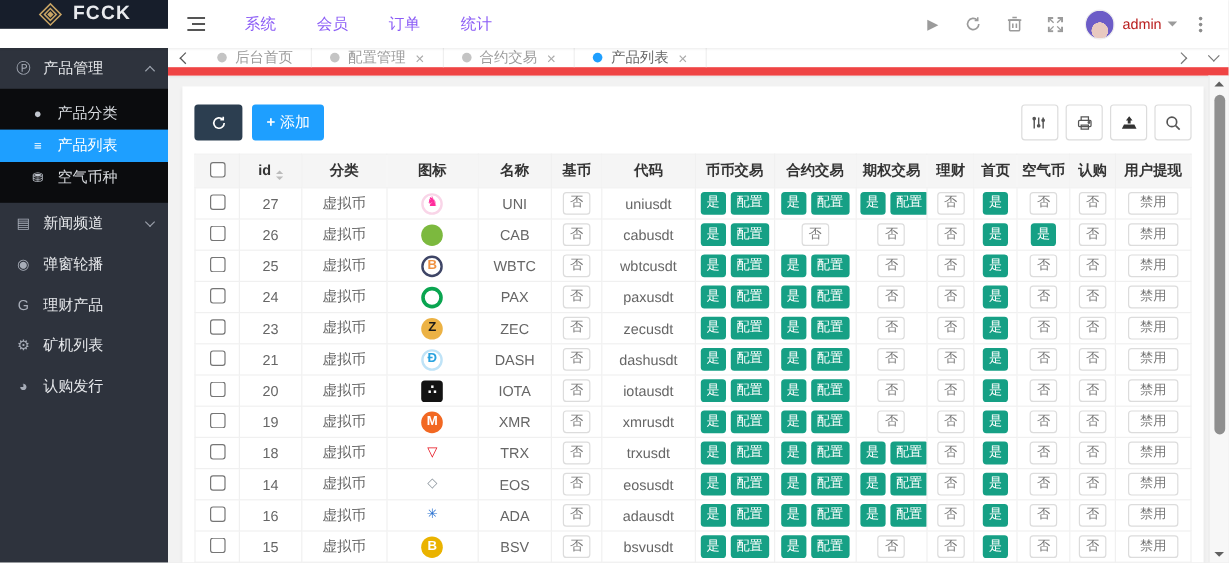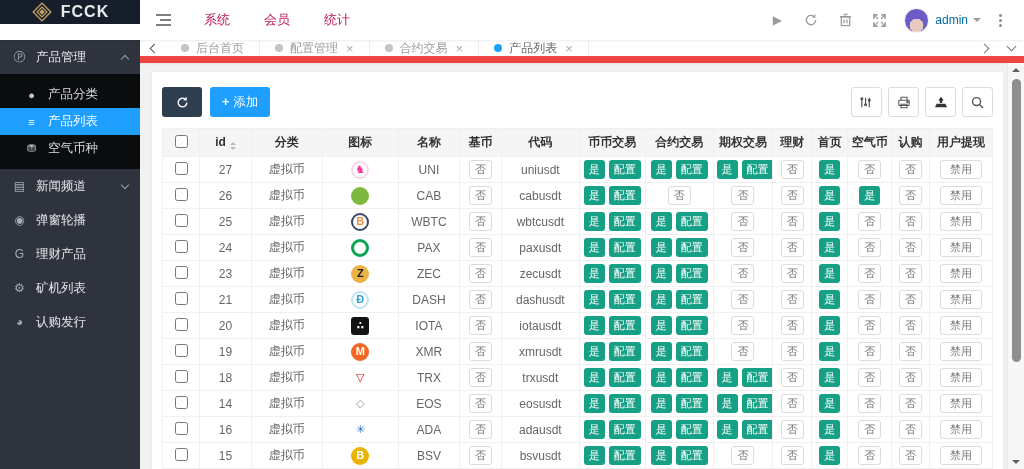--- a/index.html
+++ b/index.html
@@ -7,27 +7,27 @@
   .app{position:relative;width:1024px;height:469px;overflow:hidden;background:#F2F2F2;
        font-family:"Liberation Sans","DejaVu Sans",sans-serif;font-size:12px;color:#555;}
 
   
   .hdr{position:absolute;top:0;left:0;right:0;height:40px;background:#fff;z-index:6;
        box-shadow:0 1px 2px rgba(0,0,0,.08);display:flex;}
   .logo{width:140px;height:24px;background:#171E2B;display:flex;align-items:center;justify-content:center;gap:8px;cursor:pointer;}
   .logo-text{color:#E8EAEE;font-weight:bold;font-size:16px;letter-spacing:1px;}
   .nav{flex:1;display:flex;align-items:center;height:40px;}
   .burger{padding:0 16px;height:40px;display:flex;align-items:center;cursor:pointer;}
-  .nav-item{padding:0 17px;height:40px;line-height:40px;font-size:13px;color:#be185d;cursor:pointer;}
+  .nav-item{padding:0 17px;height:40px;line-height:40px;font-size:13px;color:#8b5cf6;cursor:pointer;}
   .nav-item.active{background:#F0F0F0;color:#333;}
   .hright{margin-left:auto;display:flex;align-items:center;padding-right:10px;}
   .hicon{color:#9B9B9B;width:34px;text-align:center;cursor:pointer;font-size:12px;display:flex;align-items:center;justify-content:center;height:40px;}
   .avatar{width:25px;height:25px;border-radius:50%;margin:0 6px 0 8px;position:relative;overflow:hidden;
           background:radial-gradient(circle at 50% 72%,#E8C9C0 0 34%,#6C5CC7 35%);border:1px solid #eee;cursor:pointer;}
-  .admin-name{font-size:12px;color:#0369a1;cursor:pointer;}
+  .admin-name{font-size:12px;color:#b91c1c;cursor:pointer;}
   .caret{width:0;height:0;border:4px solid transparent;border-top-color:#9B9B9B;margin:4px 6px 0 5px;display:inline-block;}
   .kebab{display:flex;flex-direction:column;gap:2px;padding:0 12px;cursor:pointer;}
   .kebab i{width:3px;height:3px;border-radius:50%;background:#8C8C8C;}
 
   
   .tabbar{position:absolute;top:40px;left:140px;right:0;height:23px;background:#fff;z-index:5;
           border-bottom:7px solid #ef4444;box-shadow:0 1px 2px rgba(0,0,0,.05);display:flex;align-items:stretch;}
   .tab-scroll{width:26px;display:flex;align-items:center;justify-content:center;cursor:pointer;}
   .chev{width:7px;height:7px;border:solid #555;border-width:0 0 1.6px 1.6px;display:inline-block;}
   .chev.left{transform:rotate(45deg);margin-left:2px;}
@@ -109,20 +109,21 @@
     </div>
     <div class="nav">
       <span class="burger">
         <svg width="15" height="12" viewBox="0 0 15 12" stroke="#555" stroke-width="1.6">
             <path d="M0 1h15M4 6h11M0 11h15"></path>
           </svg>
       </span>
       <nav id="topnav" style="display:flex">
           <span class="nav-item">系统</span>
           <span class="nav-item">会员</span>
+          <span class="nav-item">订单</span>
           <span class="nav-item">统计</span>
         </nav>
       <div class="hright">
         <span class="hicon">▶</span>
         <span class="hicon">
           <svg width="14" height="14" viewBox="0 0 24 24" fill="none" stroke="#9B9B9B" stroke-width="2.4">
             <path d="M20 12a8 8 0 1 1-2.3-5.6"></path>
               <path d="M18.5 2.5v4.4h-4.4" stroke-width="2.2"></path>
           </svg>
         </span>

